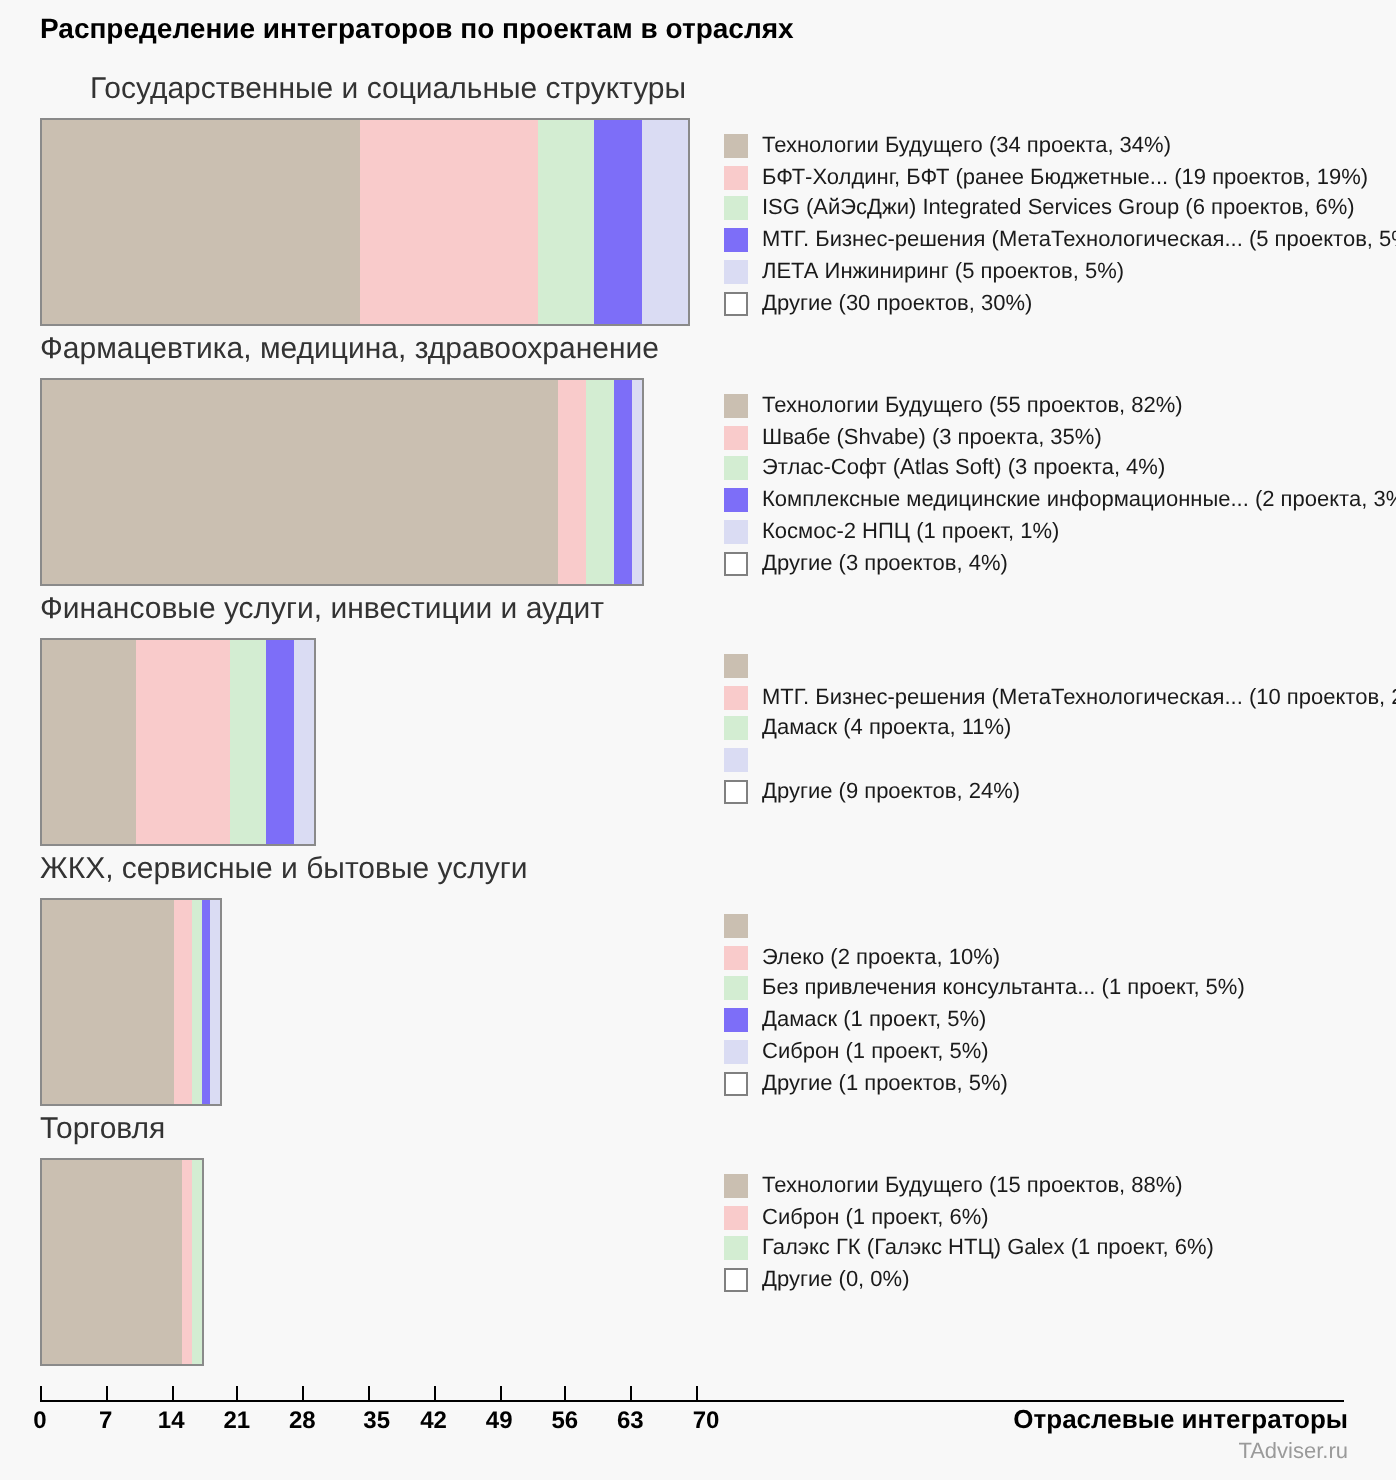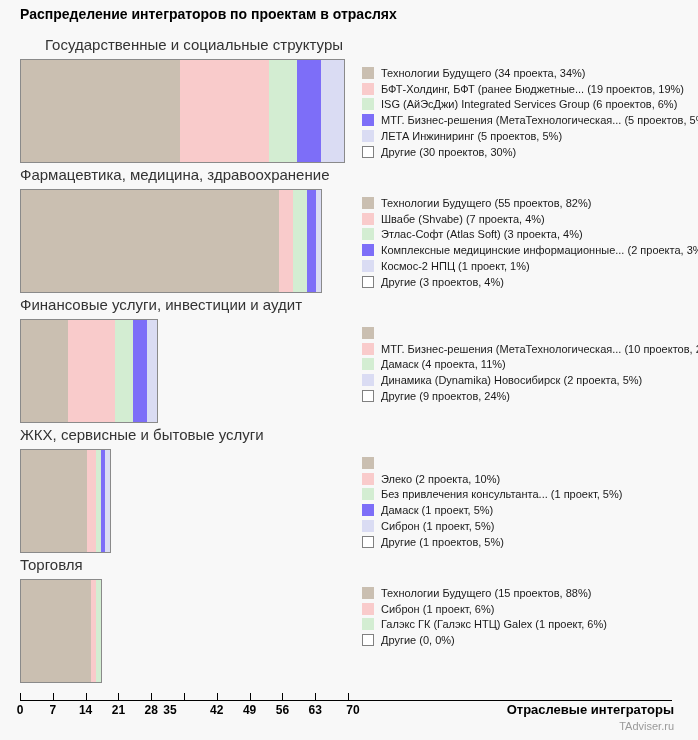--- a/index.html
+++ b/index.html
@@ -119,21 +119,21 @@
       <div class="seg" style="width: 9.37143px; background: rgb(125, 110, 248);"></div>
       <div class="seg" style="width: 4.68571px; background: rgb(218, 220, 243);"></div>
     </div>
     <div class="legend" style="left: 362px; top: 195px;">
       <div class="legend-row">
         <div class="swatch" style="background: rgb(202, 191, 177);"></div>
         <div class="legend-label">Технологии Будущего (55 проектов, 82%)</div>
       </div>
       <div class="legend-row">
         <div class="swatch" style="background: rgb(249, 203, 203);"></div>
-        <div class="legend-label">Швабе (Shvabe) (7 проекта, 4%)</div>
+        <div class="legend-label">Швабе (Shvabe) (3 проекта, 35%)</div>
       </div>
       <div class="legend-row">
         <div class="swatch" style="background: rgb(211, 237, 210);"></div>
         <div class="legend-label">Этлас-Софт (Atlas Soft) (3 проекта, 4%)</div>
       </div>
       <div class="legend-row">
         <div class="swatch" style="background: rgb(125, 110, 248);"></div>
         <div class="legend-label">Комплексные медицинские информационные... (2 проекта, 3%)</div>
       </div>
       <div class="legend-row">
@@ -160,21 +160,20 @@
       <div class="legend-row">
         <div class="swatch" style="background: rgb(249, 203, 203);"></div>
         <div class="legend-label">МТГ. Бизнес-решения (МетаТехнологическая... (10 проектов, 26%)</div>
       </div>
       <div class="legend-row">
         <div class="swatch" style="background: rgb(211, 237, 210);"></div>
         <div class="legend-label">Дамаск (4 проекта, 11%)</div>
       </div>
       <div class="legend-row">
         <div class="swatch" style="background: rgb(218, 220, 243);"></div>
-        <div class="legend-label">Динамика (Dynamika) Новосибирск (2 проекта, 5%)</div>
       </div>
       <div class="legend-row">
         <div class="swatch" style="background: rgb(255, 255, 255); border-color: rgb(128, 128, 128);"></div>
         <div class="legend-label">Другие (9 проектов, 24%)</div>
       </div>
     </div>
     <div class="section-heading" style="top: 426px;">ЖКХ, сервисные и бытовые услуги</div>
     <div class="bar" style="left: 20px; top: 449px; width: 91.0286px;">
       <div class="seg" style="width: 65.6px; background: rgb(202, 191, 177);"></div>
       <div class="seg" style="width: 9.37143px; background: rgb(249, 203, 203);"></div>
@@ -241,21 +240,21 @@
     <div class="tick-label" style="left: 7px;">0</div>
     <div class="tick" style="left: 52.8px;"></div>
     <div class="tick-label" style="left: 39.8px;">7</div>
     <div class="tick" style="left: 85.6px;"></div>
     <div class="tick-label" style="left: 72.6px;">14</div>
     <div class="tick" style="left: 118.4px;"></div>
     <div class="tick-label" style="left: 105.4px;">21</div>
     <div class="tick" style="left: 151.2px;"></div>
     <div class="tick-label" style="left: 138.2px;">28</div>
     <div class="tick" style="left: 184px;"></div>
-    <div class="tick-label" style="left: 157px;">35</div>
+    <div class="tick-label" style="left: 169px; text-align: right;">35</div>
     <div class="tick" style="left: 216.8px;"></div>
     <div class="tick-label" style="left: 203.8px;">42</div>
     <div class="tick" style="left: 249.6px;"></div>
     <div class="tick-label" style="left: 236.6px;">49</div>
     <div class="tick" style="left: 282.4px;"></div>
     <div class="tick-label" style="left: 269.4px;">56</div>
     <div class="tick" style="left: 315.2px;"></div>
     <div class="tick-label" style="left: 302.2px;">63</div>
     <div class="tick" style="left: 348px;"></div>
     <div class="tick-label" style="left: 340px;">70</div>

